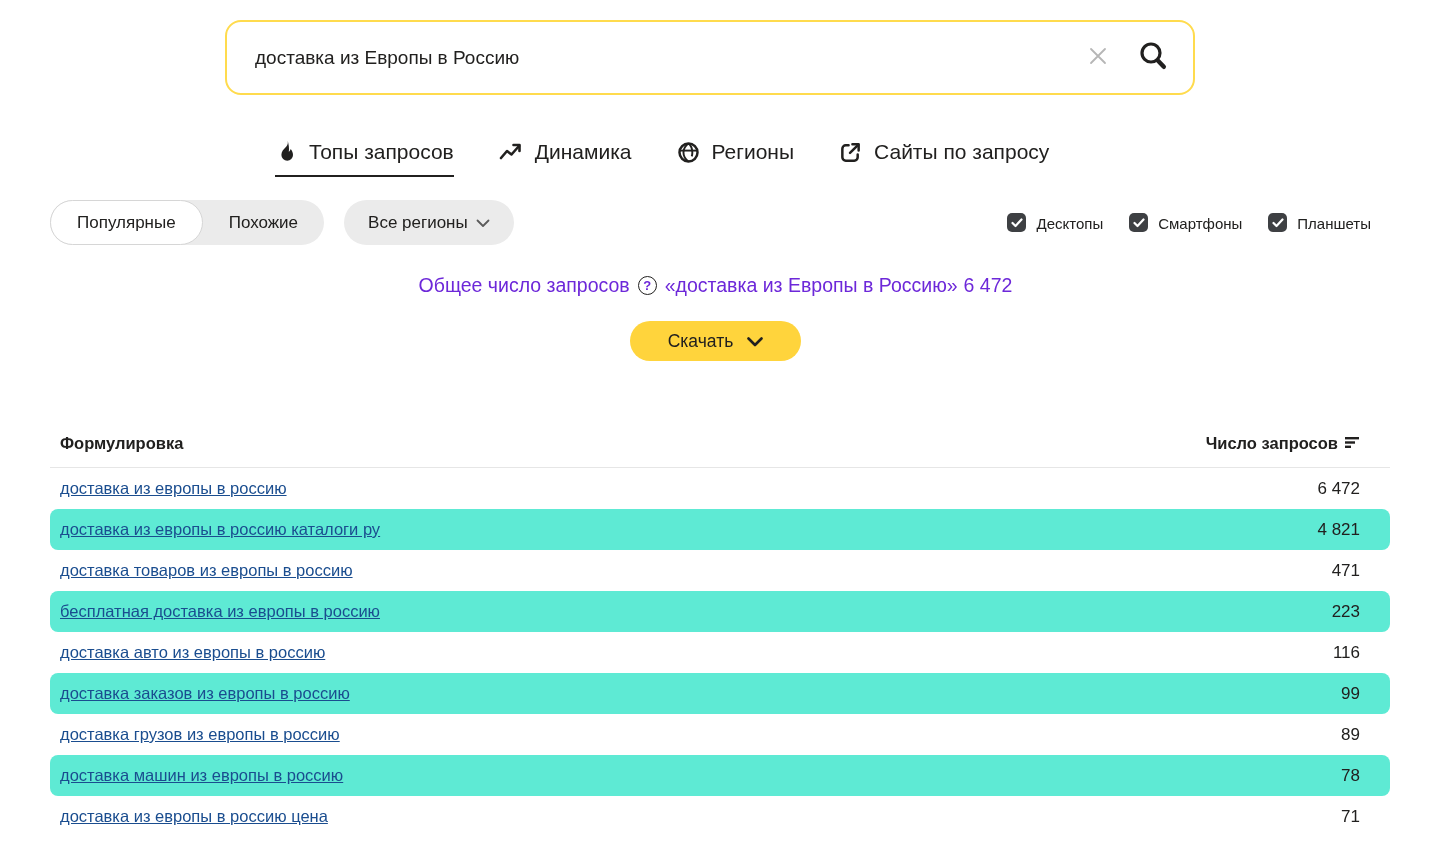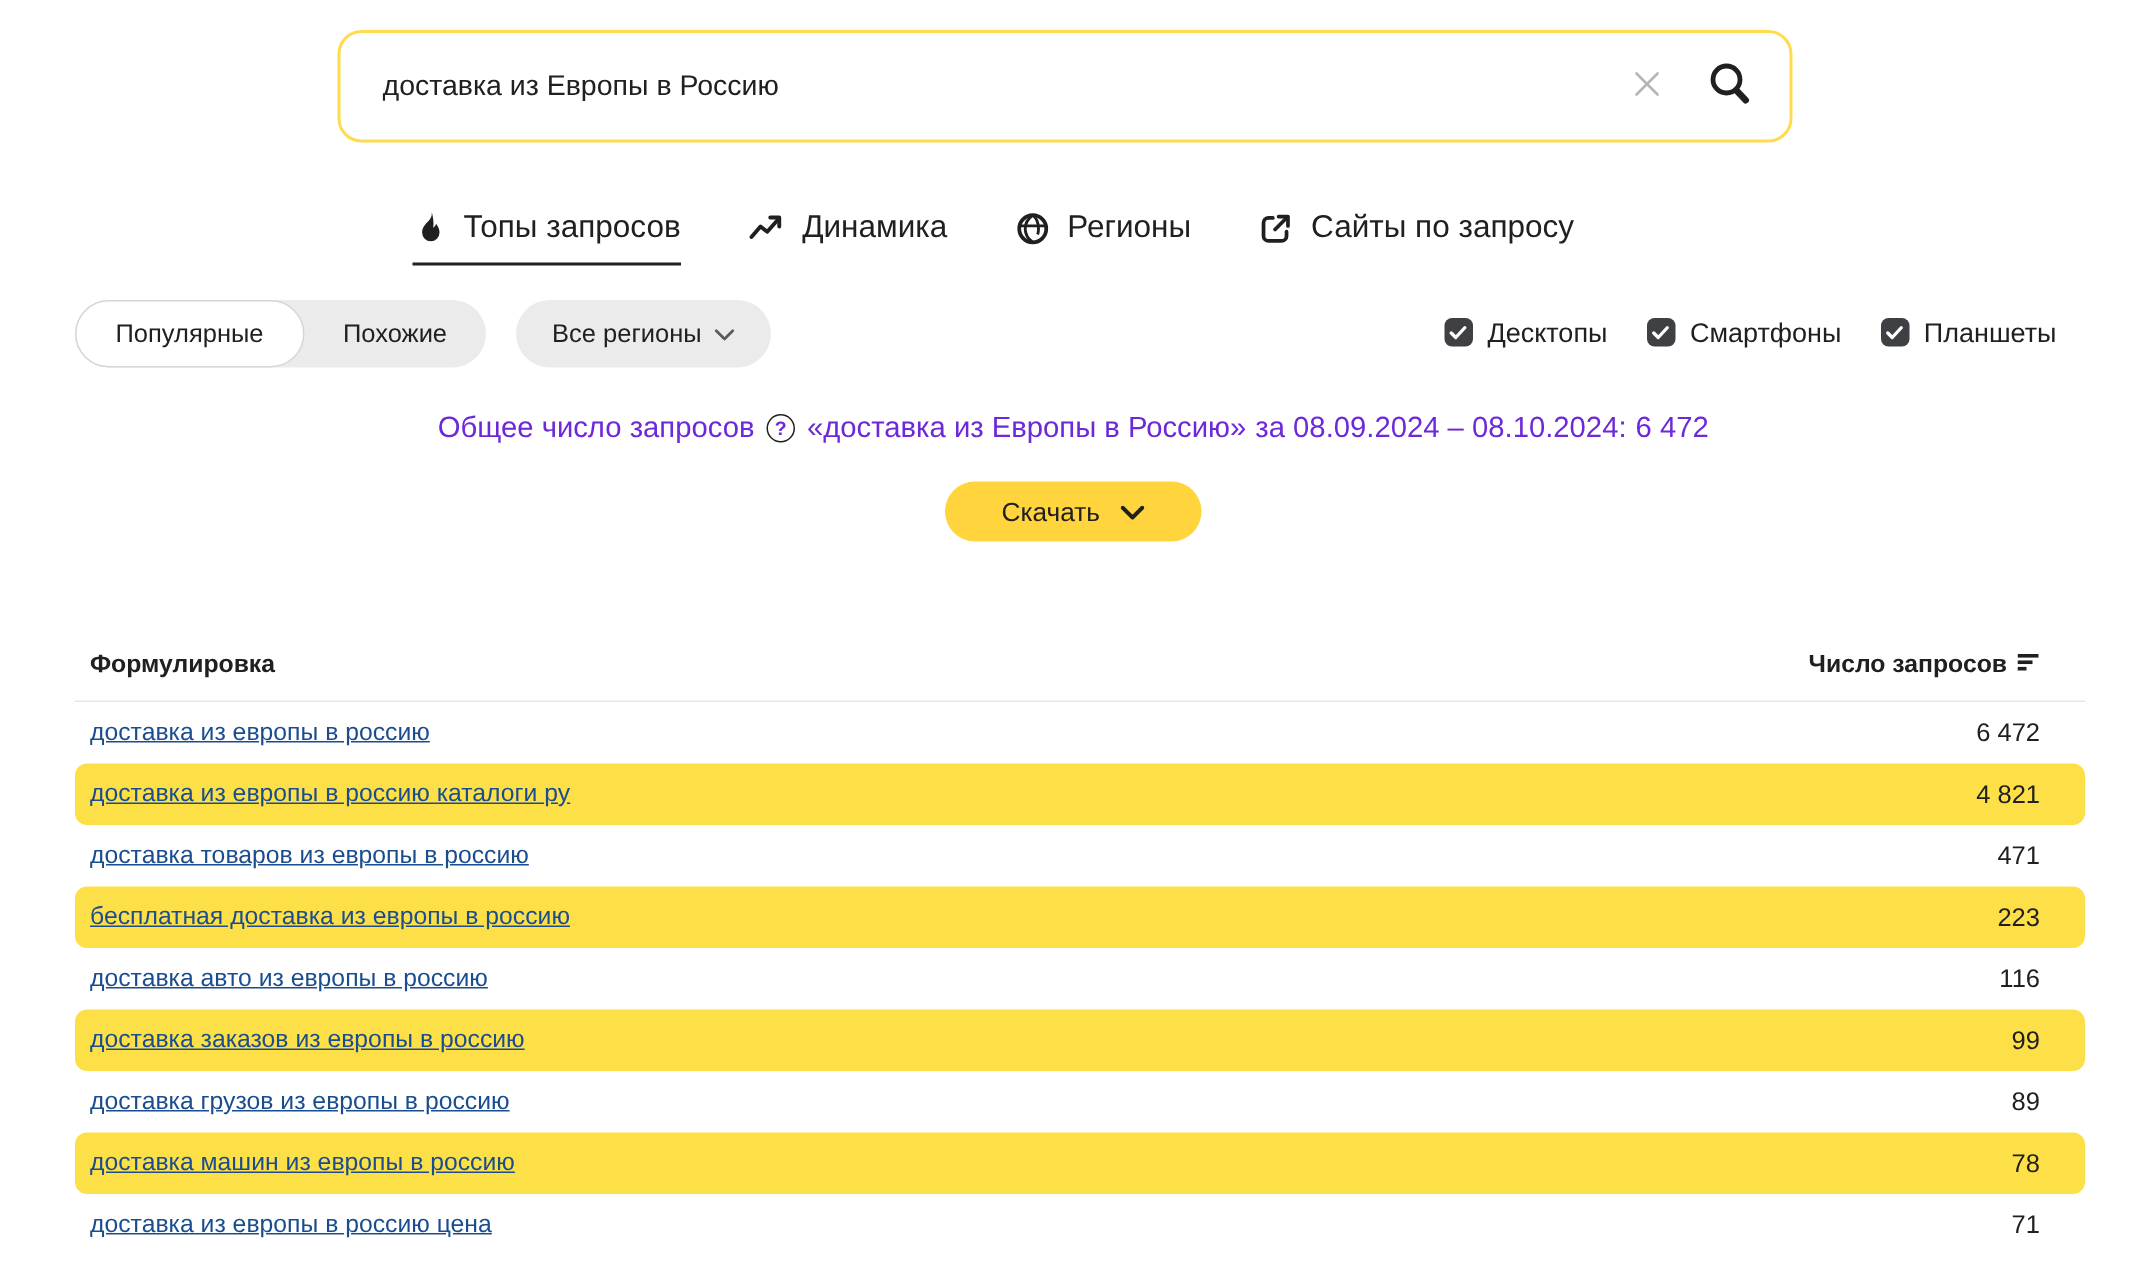--- a/index.html
+++ b/index.html
@@ -47,21 +47,21 @@
   .segment {
     display: flex; align-items: center; padding: 0 26px; font-size: 17px;
     cursor: pointer; border-radius: 23px; color: #21201f; white-space: nowrap;
   }
   .segment.selected { background: #fff; border: 1px solid #d6d6d6; }
   .pill {
     display: flex; align-items: center; gap: 8px; background: #ebebeb; border-radius: 23px;
     height: 45px; padding: 0 24px; font-size: 17px; cursor: pointer; white-space: nowrap;
   }
   .checkbox-group { display: flex; align-items: center; gap: 26px; }
-  .checkbox-item { display: flex; align-items: flex-start; gap: 10px; font-size: 18px; cursor: pointer; }
+  .checkbox-item { display: flex; align-items: flex-end; gap: 10px; font-size: 15px; cursor: pointer; }
   .checkbox-box {
     width: 19px; height: 19px; border-radius: 5px; background: #3e4043;
     display: flex; align-items: center; justify-content: center; flex: none;
   }
 
   
   .summary {
     text-align: center; font-size: 19.5px; margin-top: 29px; color: #6d28d9;
     display: flex; justify-content: center; align-items: center; gap: 6px;
   }
@@ -85,21 +85,21 @@
     display: flex; justify-content: space-between; align-items: center;
     padding: 0 10px 14px 10px; border-bottom: 1px solid #e6e6e6;
   }
   .th { font-size: 16.5px; font-weight: bold; color: #21201f; }
   .th-right { display: flex; align-items: center; gap: 7px; cursor: pointer; padding-right: 20px; }
   .rows { }
   .row {
     display: flex; justify-content: space-between; align-items: center;
     height: 41px; padding: 0 30px 0 10px; border-radius: 8px;
   }
-  .row.striped { background: #fde047; }
+  .row.striped { background: #5eead4; }
   .row a { color: #1a4d8f; font-size: 16.5px; text-decoration: underline; cursor: pointer; }
   .row .count { font-size: 17px; color: #21201f; }
 </style>
 </head>
 <body>
 
 <div class="page">
 
   <div class="search-wrap">
     <input class="search-input" type="text" value="доставка из Европы в Россию" style="">
@@ -204,21 +204,20 @@
         </span>
         <span>Планшеты</span>
       </label>
     </div>
   </div>
 
   <div class="summary">
     <span>Общее число запросов</span>
     <span class="help-icon">?</span>
     <span>«доставка из Европы в Россию»</span>
-    <span>за 08.09.2024 – 08.10.2024:</span>
     <span>6 472</span>
   </div>
 
   <div class="download-row">
     <button class="download-btn">
       <span>Скачать</span>
       <span>
         <svg width="16" height="10" viewBox="0 0 16 10" fill="none">
             <path d="M1.5 1.5L8 8l6.5-6.5" stroke="#21201f" stroke-width="2.6" stroke-linecap="round" stroke-linejoin="round"></path>
           </svg>

